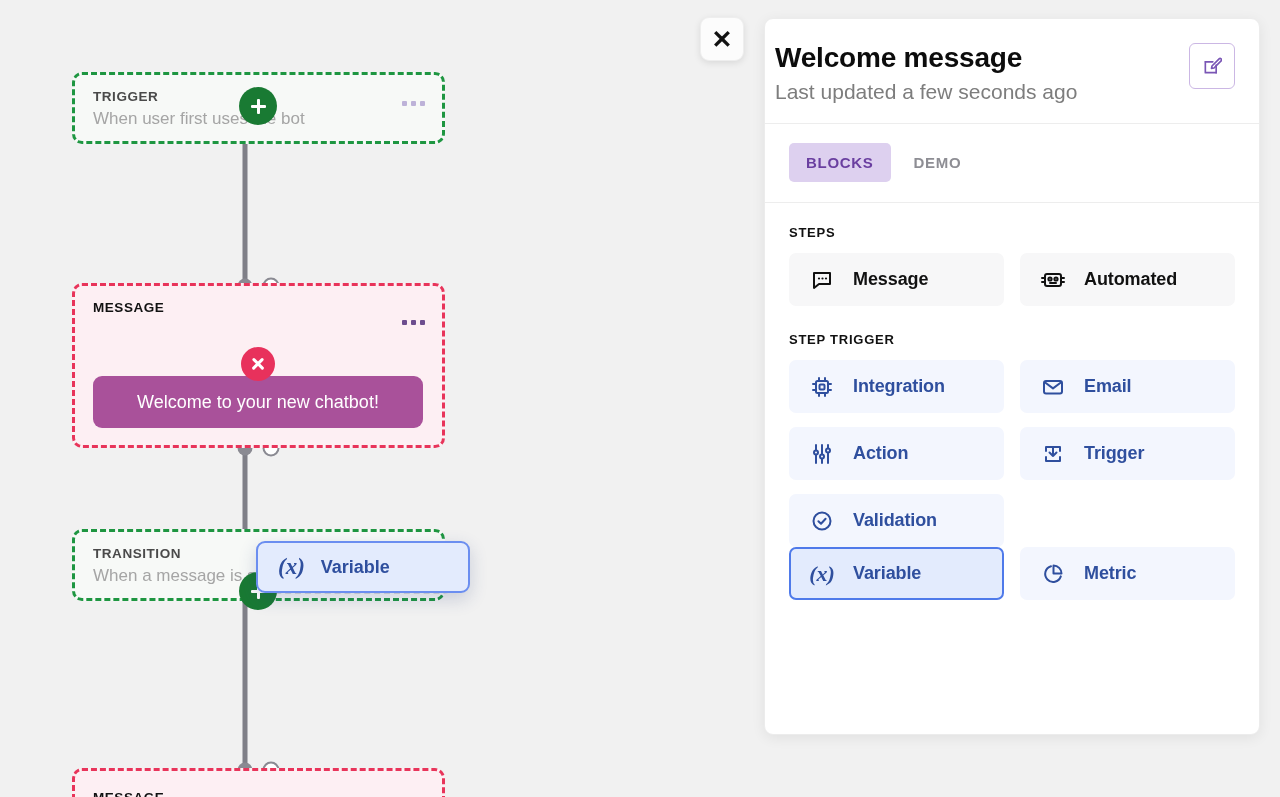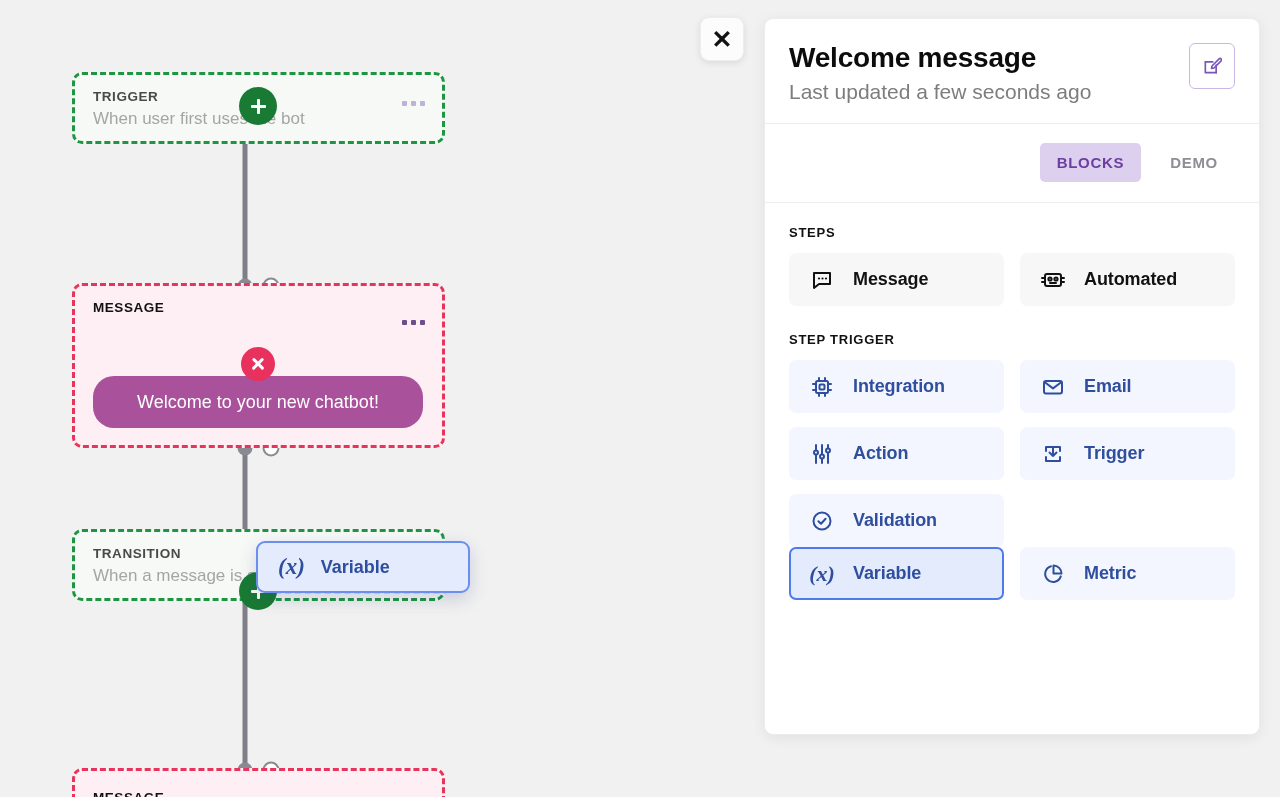--- a/index.html
+++ b/index.html
@@ -110,21 +110,21 @@
     width: 15px; height: 3.4px; background: #fff; border-radius: 2px;
   }
   .remove-badge::before { transform: translate(-50%,-50%) rotate(45deg); }
   .remove-badge::after  { transform: translate(-50%,-50%) rotate(-45deg); }
 
   
   .bubble {
     position: absolute;
     background: #a9519a;
     color: #fff;
-    border-radius: 21px;
+    border-radius: 9px;
     font-size: 18px;
     display: flex; align-items: center; justify-content: center;
     padding: 0 18px;
   }
 
   
   .ghost-card {
     position: absolute;
     border: 2px dashed #dcdcdc;
     border-radius: 9px;
@@ -175,43 +175,42 @@
     left: 764px; top: 18px;
     width: 496px; height: 717px;
     background: #fff;
     border: 1px solid #ececec;
     border-radius: 9px;
     box-shadow: 0 3px 14px rgba(0,0,0,.07);
     overflow: hidden;
     z-index: 20;
   }
   .panel-head {
-    padding: 23px 24px 19px 24px;
+    padding: 23px 24px 19px 10px;
     border-bottom: 1px solid #ededed;
     position: relative;
   }
   .panel-title {
     font-size: 28px; font-weight: bold; color: #0c0c0c; letter-spacing: -.2px;
   }
   .panel-sub { font-size: 21px; color: #7d7d7d; margin-top: 6px; }
   #edit-btn {
     position: absolute; right: 24px; top: 24px;
     width: 46px; height: 46px;
     border: 1px solid #cbb7e4;
     border-radius: 6px;
     background: #fff;
     display: flex; align-items: center; justify-content: center;
     cursor: pointer;
   }
 
   .tabs {
-    display: flex; align-items: center; gap: 12px;
+    display: flex; align-items: center; gap: 6px;
     padding: 19px 24px 20px 24px;
     border-bottom: 1px solid #ededed;
-    justify-content: flex-end;
   }
   .tab {
     font-size: 15px; font-weight: bold; letter-spacing: .7px;
     padding: 11px 17px; border-radius: 5px;
     color: #8e8e94; cursor: pointer;
   }
   .tab.active { background: #ddd0ef; color: #6a3fa0; }
 
   .panel-body { padding: 22px 24px 0 24px; }
   .section-label {

